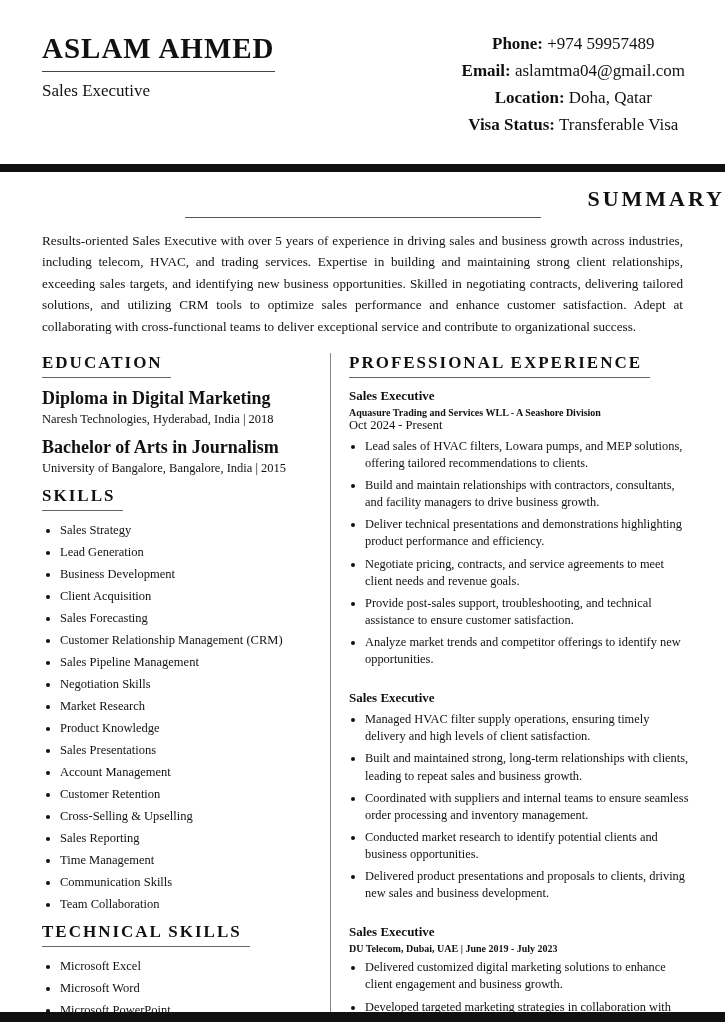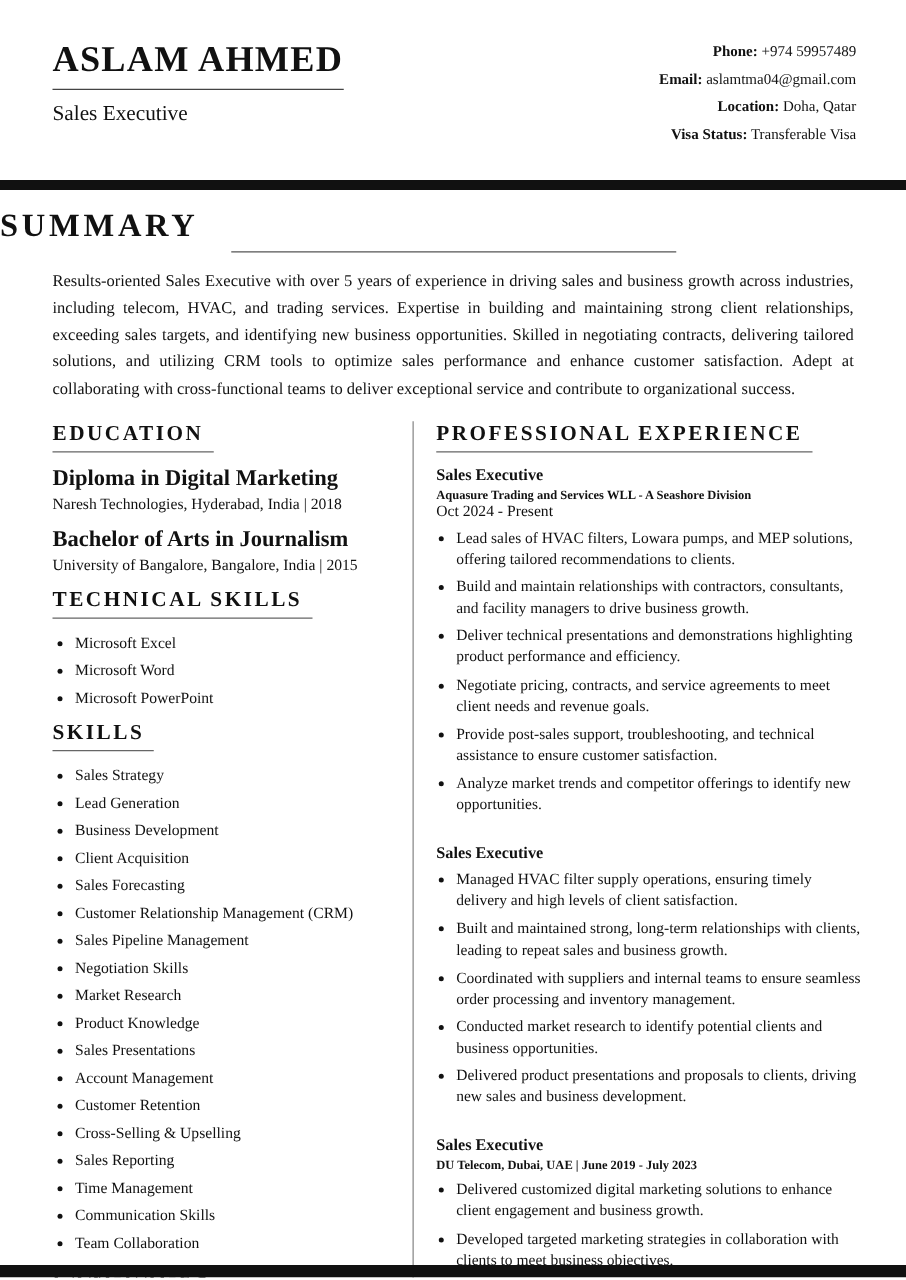--- a/index.html
+++ b/index.html
@@ -4,30 +4,30 @@
 <style>
   * { margin:0; padding:0; box-sizing:border-box; }
   html, body { background:#ffffff; }
   body { font-family:"Liberation Serif", serif; color:#111; }
   .page { position:relative; width:725px; height:1020px; margin:2px auto; background:#fff; overflow:hidden; }
 
   
   .header { display:flex; justify-content:space-between; align-items:flex-start; padding:30px 40px 0 42px; }
   .name { font-size:29px; font-weight:bold; letter-spacing:1px; display:inline-block; border-bottom:1px solid #444; padding-bottom:6px; }
   .role { font-size:17px; margin-top:9px; }
-  .contact { text-align:right; font-size:12px; margin-top:2px; }
+  .contact { text-align:center; font-size:17px; margin-top:2px; }
   .contact-row { margin-bottom:7px; }
   .c-label { font-weight:bold; }
 
   .topbar { height:8px; background:#111; margin-top:22px; }
   .bottombar { position:absolute; left:0; right:0; bottom:0; height:10px; background:#111; }
 
   
   .summary-section { margin-top:14px; }
-  .center-heading { font-size:26px; font-weight:bold; letter-spacing:3px; text-align:left; }
+  .center-heading { font-size:22px; font-weight:bold; letter-spacing:3px; text-align:right; }
   .center-rule { width:356px; margin:5px auto 12px; border-bottom:1px solid #555; }
   .summary-text { padding:0 42px; font-size:13.2px; line-height:1.62; text-align:justify; }
 
   
   .columns { display:flex; margin-top:16px; padding:0 36px 0 42px; }
   .col-left { width:288px; padding-right:16px; }
   .col-right { flex:1; border-left:1px solid #888; padding-left:18px; }
 
   .sec-heading { font-size:17px; font-weight:bold; letter-spacing:2px; display:inline-block; border-bottom:1.5px solid #666; padding:0 8px 4px 0; margin-bottom:10px; }
   .section { margin-bottom:8px; }
@@ -94,49 +94,49 @@
           <div class="edu-degree">Diploma in Digital Marketing</div>
           <div class="edu-school">Naresh Technologies, Hyderabad, India | 2018</div>
         </div>
         <div class="edu-entry">
           <div class="edu-degree">Bachelor of Arts in Journalism</div>
           <div class="edu-school">University of Bangalore, Bangalore, India | 2015</div>
         </div>
       </div>
 
       <div class="section">
-        <h3 class="sec-heading">TECHNICAL SKILLS</h3>
-        <ul class="plain-list">
-          <li>Microsoft Excel</li>
-          <li>Microsoft Word</li>
-          <li>Microsoft PowerPoint</li>
-        </ul>
-      </div>
-
-      <div class="section">
         <h3 class="sec-heading">SKILLS</h3>
         <ul class="plain-list">
           <li>Sales Strategy</li>
           <li>Lead Generation</li>
           <li>Business Development</li>
           <li>Client Acquisition</li>
           <li>Sales Forecasting</li>
           <li>Customer Relationship Management (CRM)</li>
           <li>Sales Pipeline Management</li>
           <li>Negotiation Skills</li>
           <li>Market Research</li>
           <li>Product Knowledge</li>
           <li>Sales Presentations</li>
           <li>Account Management</li>
           <li>Customer Retention</li>
           <li>Cross-Selling &amp; Upselling</li>
           <li>Sales Reporting</li>
           <li>Time Management</li>
           <li>Communication Skills</li>
           <li>Team Collaboration</li>
+        </ul>
+      </div>
+
+      <div class="section">
+        <h3 class="sec-heading">TECHNICAL SKILLS</h3>
+        <ul class="plain-list">
+          <li>Microsoft Excel</li>
+          <li>Microsoft Word</li>
+          <li>Microsoft PowerPoint</li>
         </ul>
       </div>
 
       <div class="section">
         <h3 class="sec-heading">LANGUAGES</h3>
         
       </div>
 
     </div>
 

